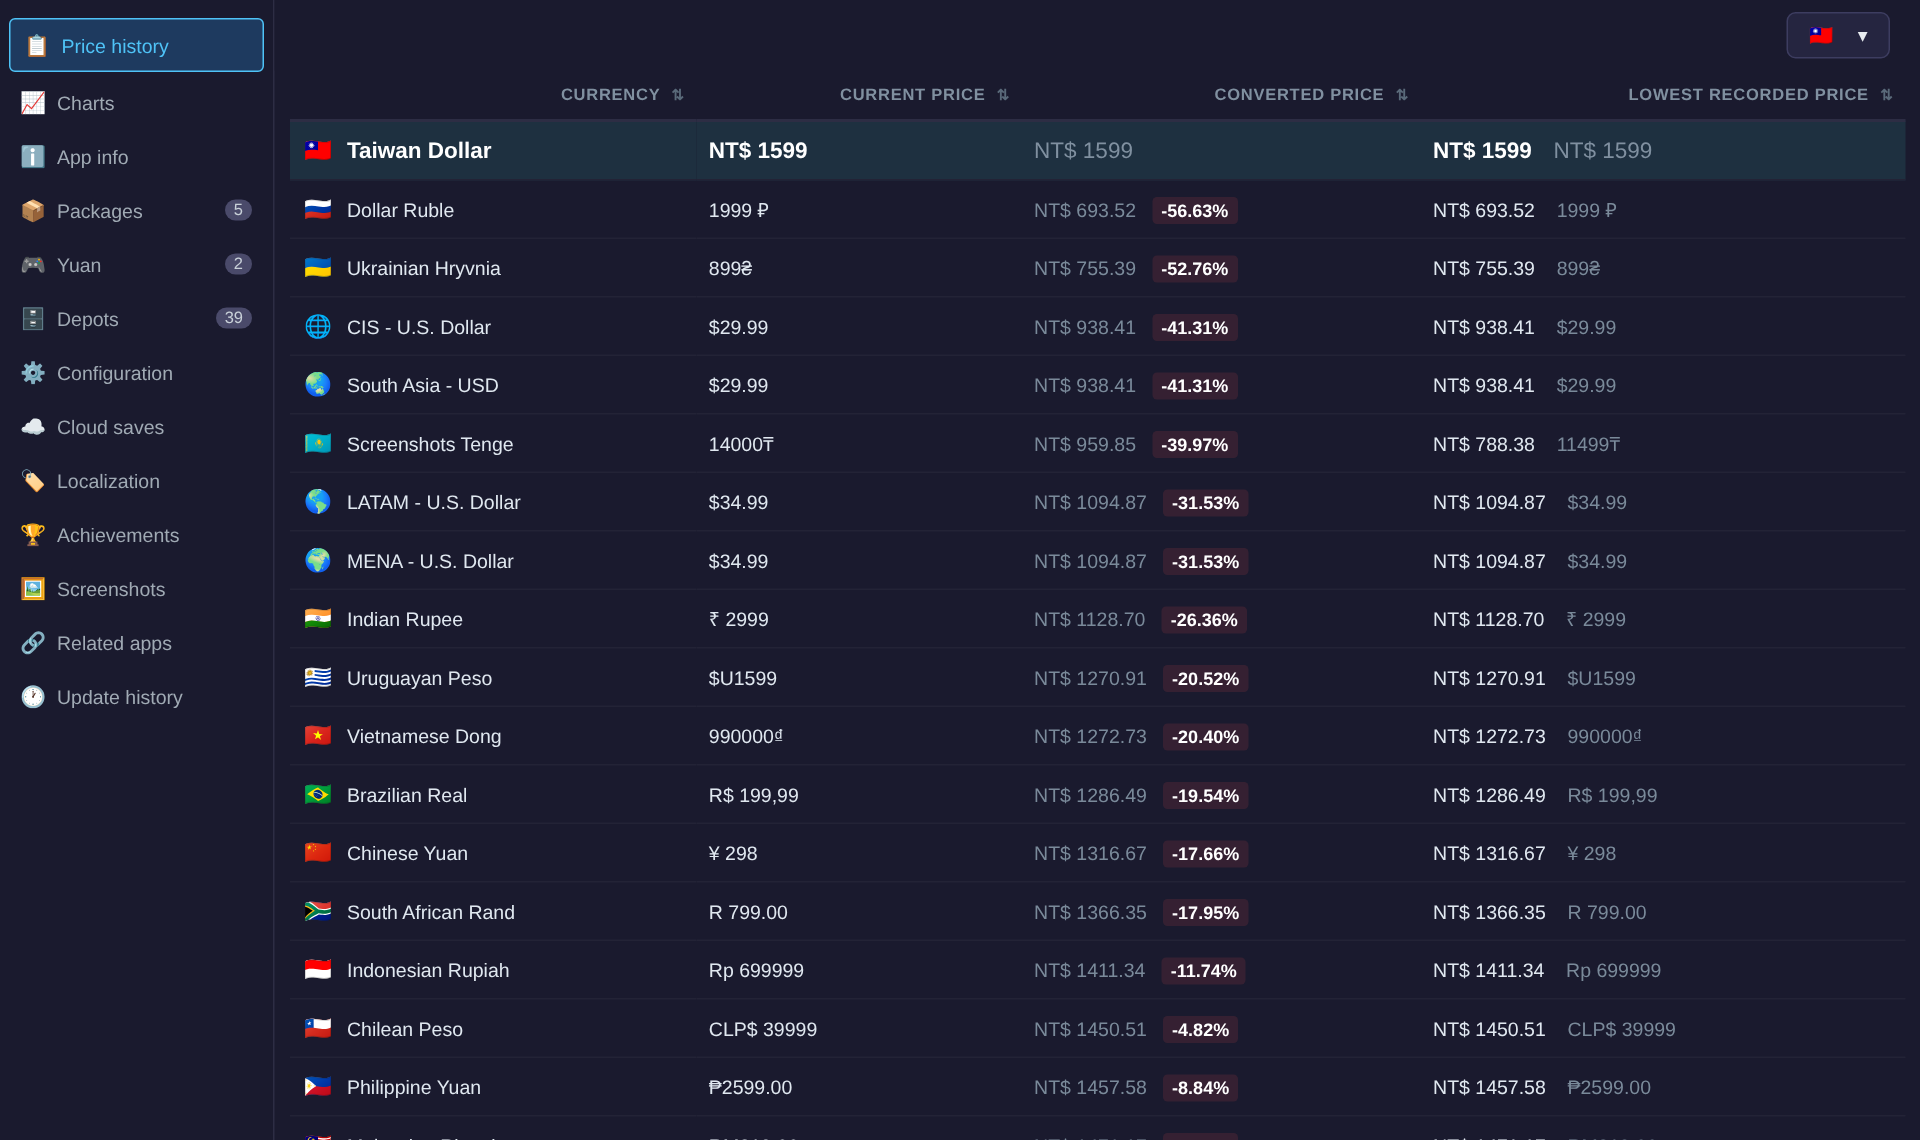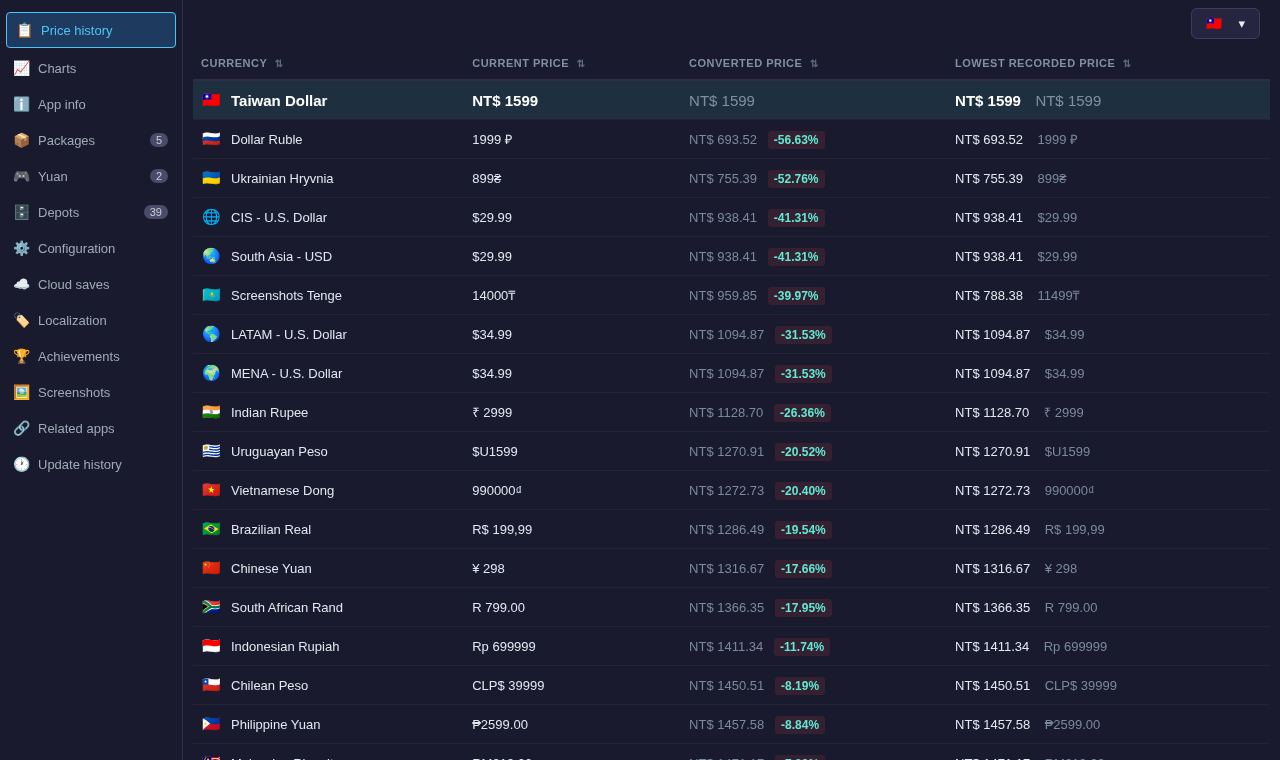--- a/index.html
+++ b/index.html
@@ -99,21 +99,21 @@
     }
     table {
       width: 100%;
       border-collapse: collapse;
     }
     thead tr {
       border-bottom: 2px solid #2d2d44;
     }
     thead th {
       padding: 10px 8px;
-      text-align: left;
+      text-align: right;
       font-size: 11px;
       font-weight: 700;
       color: #8090a0;
       letter-spacing: 0.5px;
       text-transform: uppercase;
       white-space: nowrap;
       user-select: none;
       cursor: pointer;
     }
     thead th .sort-icon {
@@ -171,21 +171,21 @@
     .converted-price.bold {
       color: #8090a0;
       font-size: 15px;
     }
     .pct-change {
       font-weight: 600;
       font-size: 12px;
       padding: 2px 6px;
       border-radius: 3px;
     }
-    .pct-negative { color: #5eead4; background: rgba(255,80,80,0.12); }
+    .pct-negative { color: #ffffff; background: rgba(255,80,80,0.12); }
     .lowest-price {
       color: #e0e8f0;
     }
     .lowest-price.bold {
       font-weight: 700;
       font-size: 15px;
       color: #ffffff;
     }
     .lowest-lowest {
       color: #7a8a9a;
@@ -616,21 +616,21 @@
         <span class="flag">🇨🇱</span>
         <span>Chilean Peso</span>
       </div>
     </td>
     <td>
       <span class="current-price">CLP$ 39999</span>
     </td>
     <td>
       <span class="converted-price">NT$ 1450.51</span>
       &nbsp;
-      <span class="pct-change pct-negative">-8.19%</span>
+      <span class="pct-change pct-negative">-4.82%</span>
     </td>
     <td>
       <span class="lowest-price">NT$ 1450.51</span>
       &nbsp;&nbsp;
       <span class="lowest-lowest">CLP$ 39999</span>
     </td>
   </tr>
           <tr>
     <td>
       <div class="currency-name">

